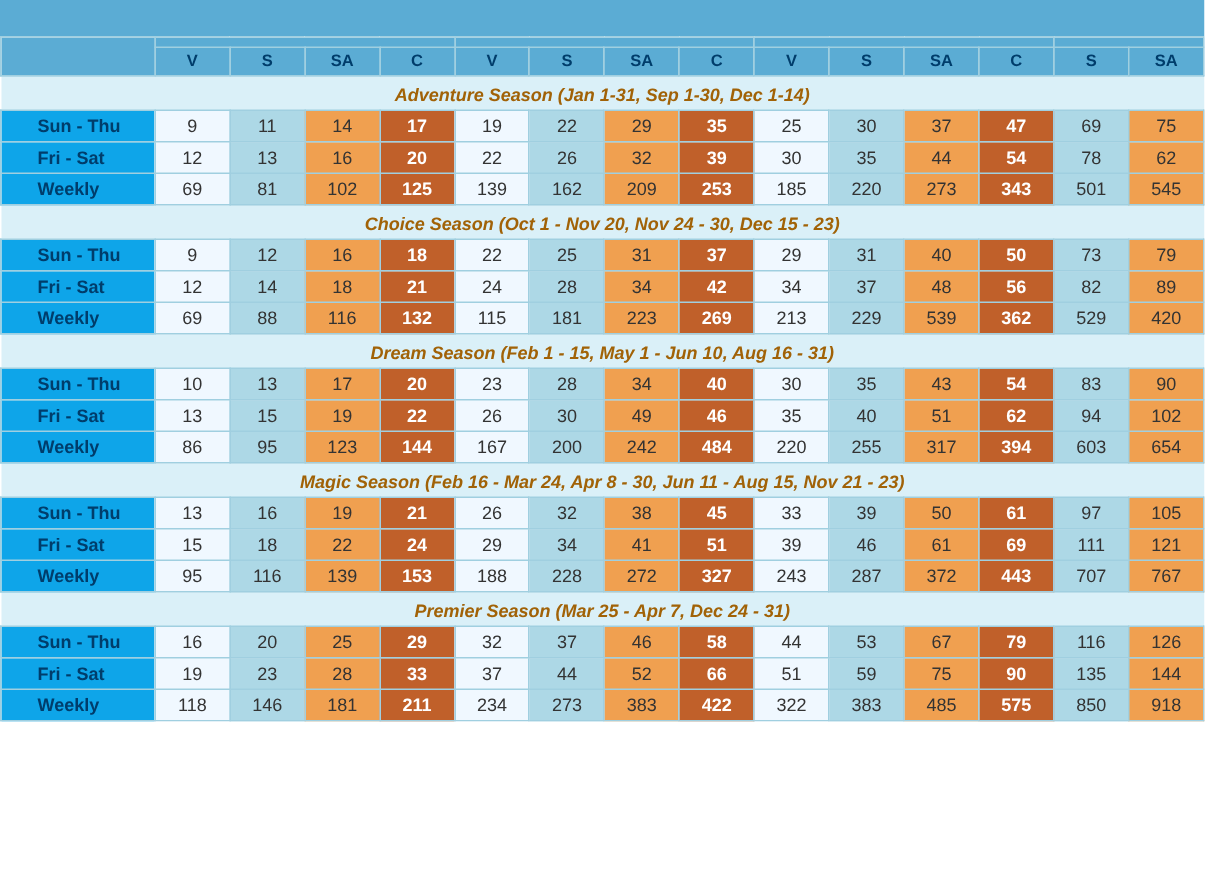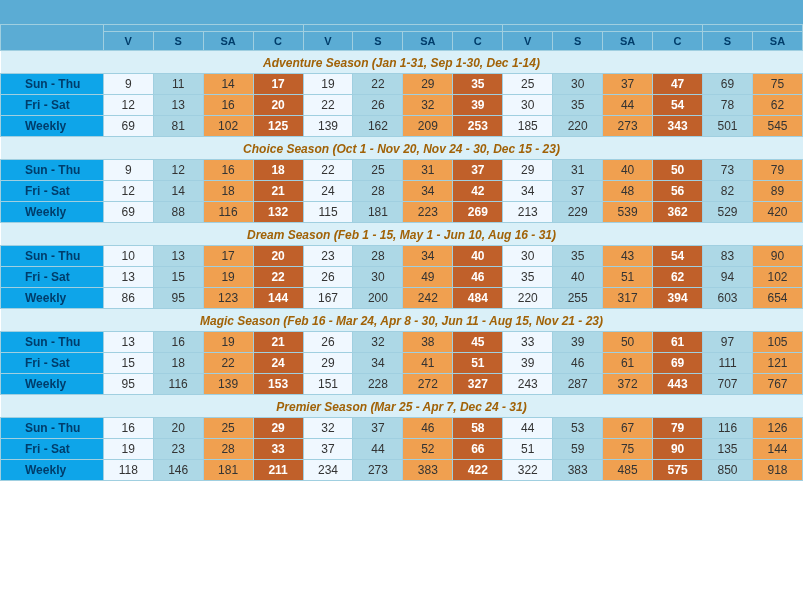--- a/index.html
+++ b/index.html
@@ -308,21 +308,21 @@
         <td class="col-c">69</td>
         <td class="col-s">111</td>
         <td class="col-sa">121</td>
       </tr>
       <tr>
         <td class="row-label">Weekly</td>
         <td class="col-v">95</td>
         <td class="col-s">116</td>
         <td class="col-sa">139</td>
         <td class="col-c">153</td>
-        <td class="col-v">151</td>
+        <td class="col-v">188</td>
         <td class="col-s">228</td>
         <td class="col-sa">272</td>
         <td class="col-c">327</td>
         <td class="col-v">243</td>
         <td class="col-s">287</td>
         <td class="col-sa">372</td>
         <td class="col-c">443</td>
         <td class="col-s">707</td>
         <td class="col-sa">767</td>
       </tr>

